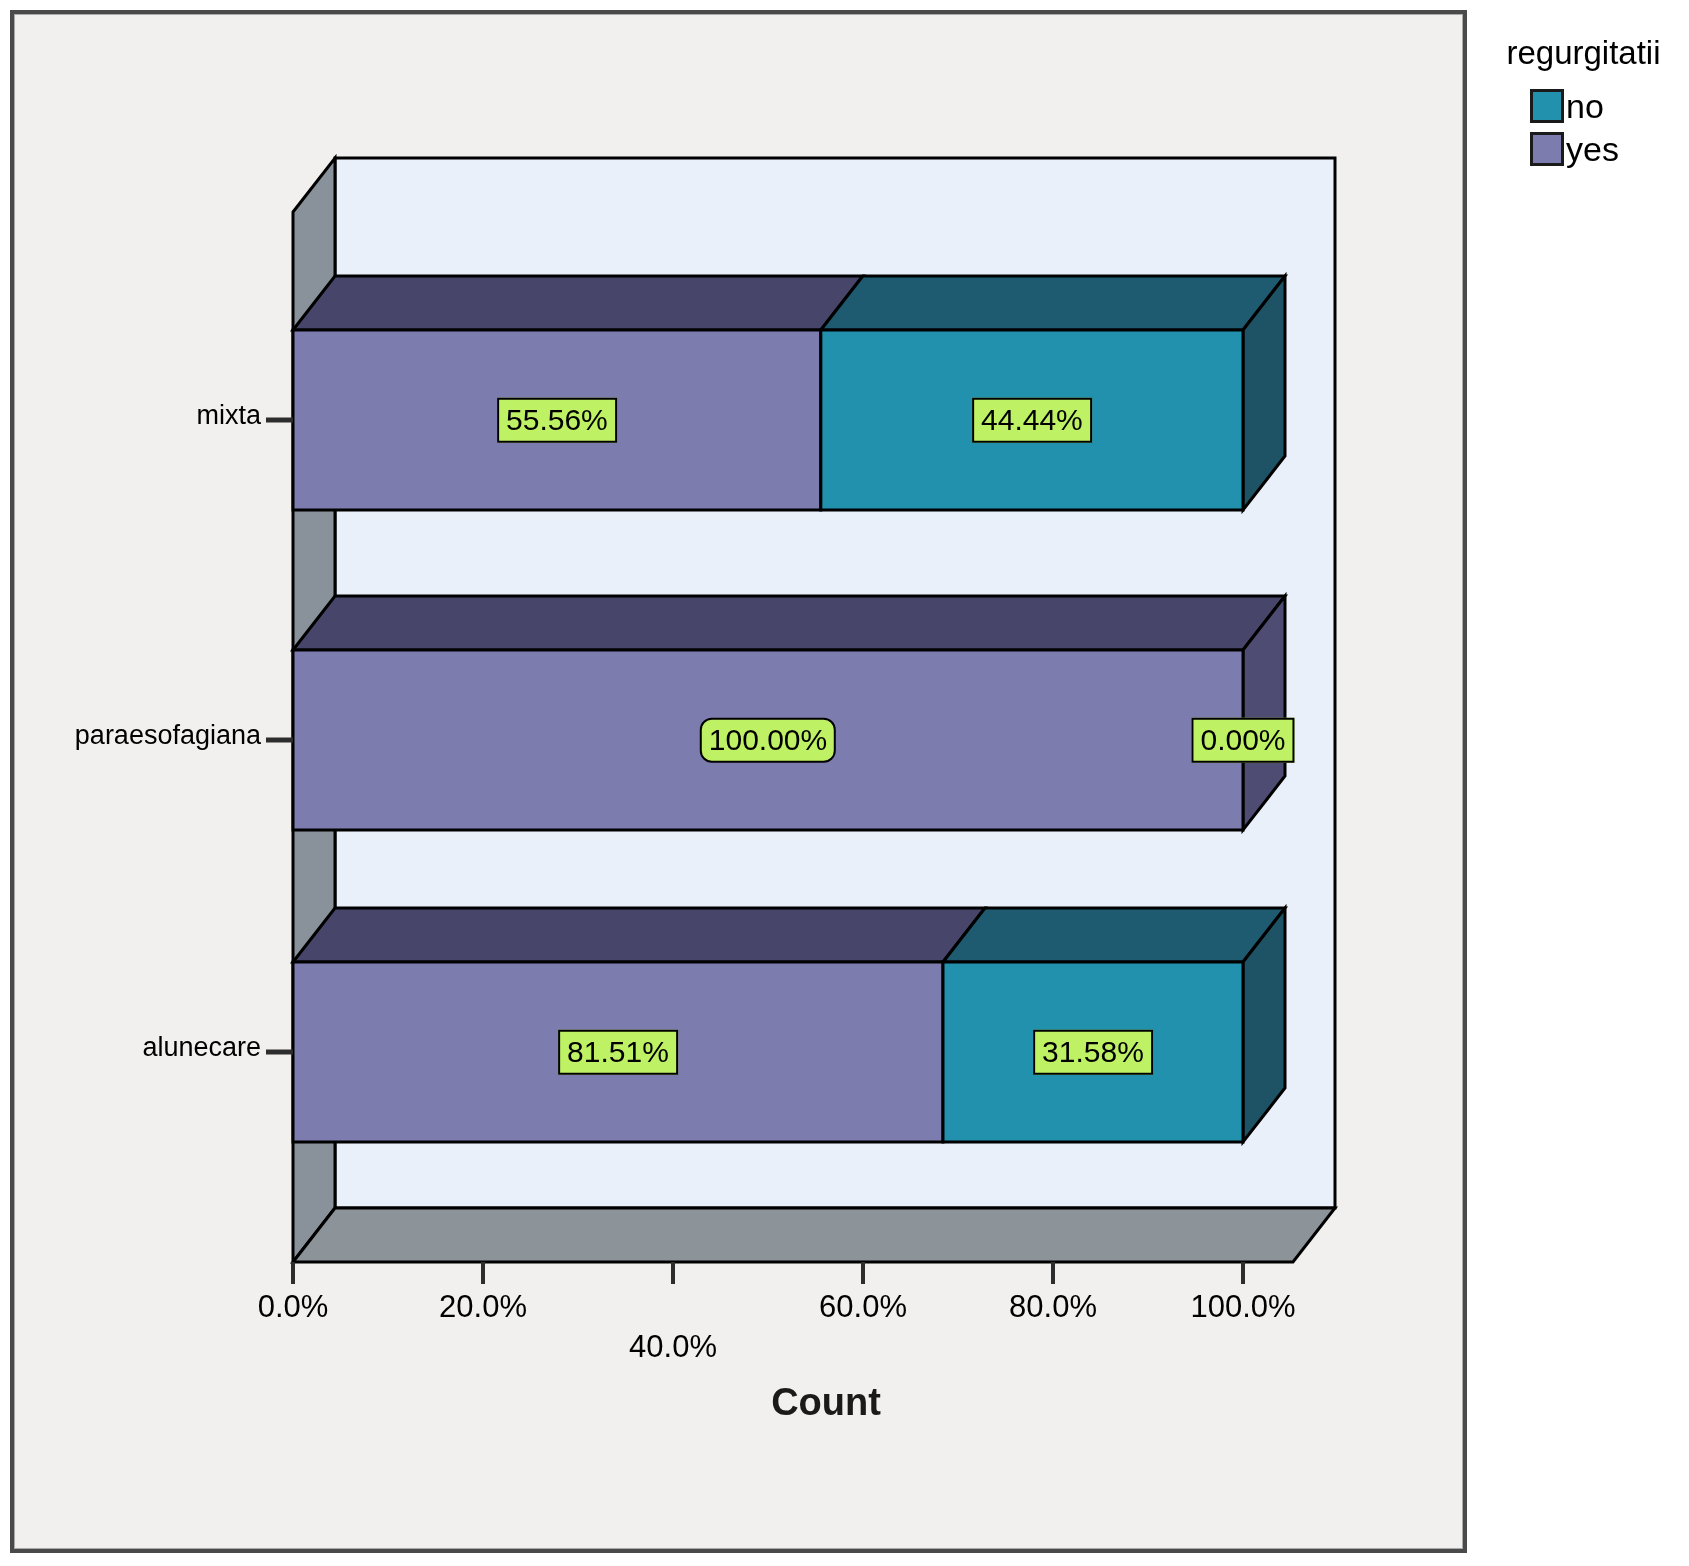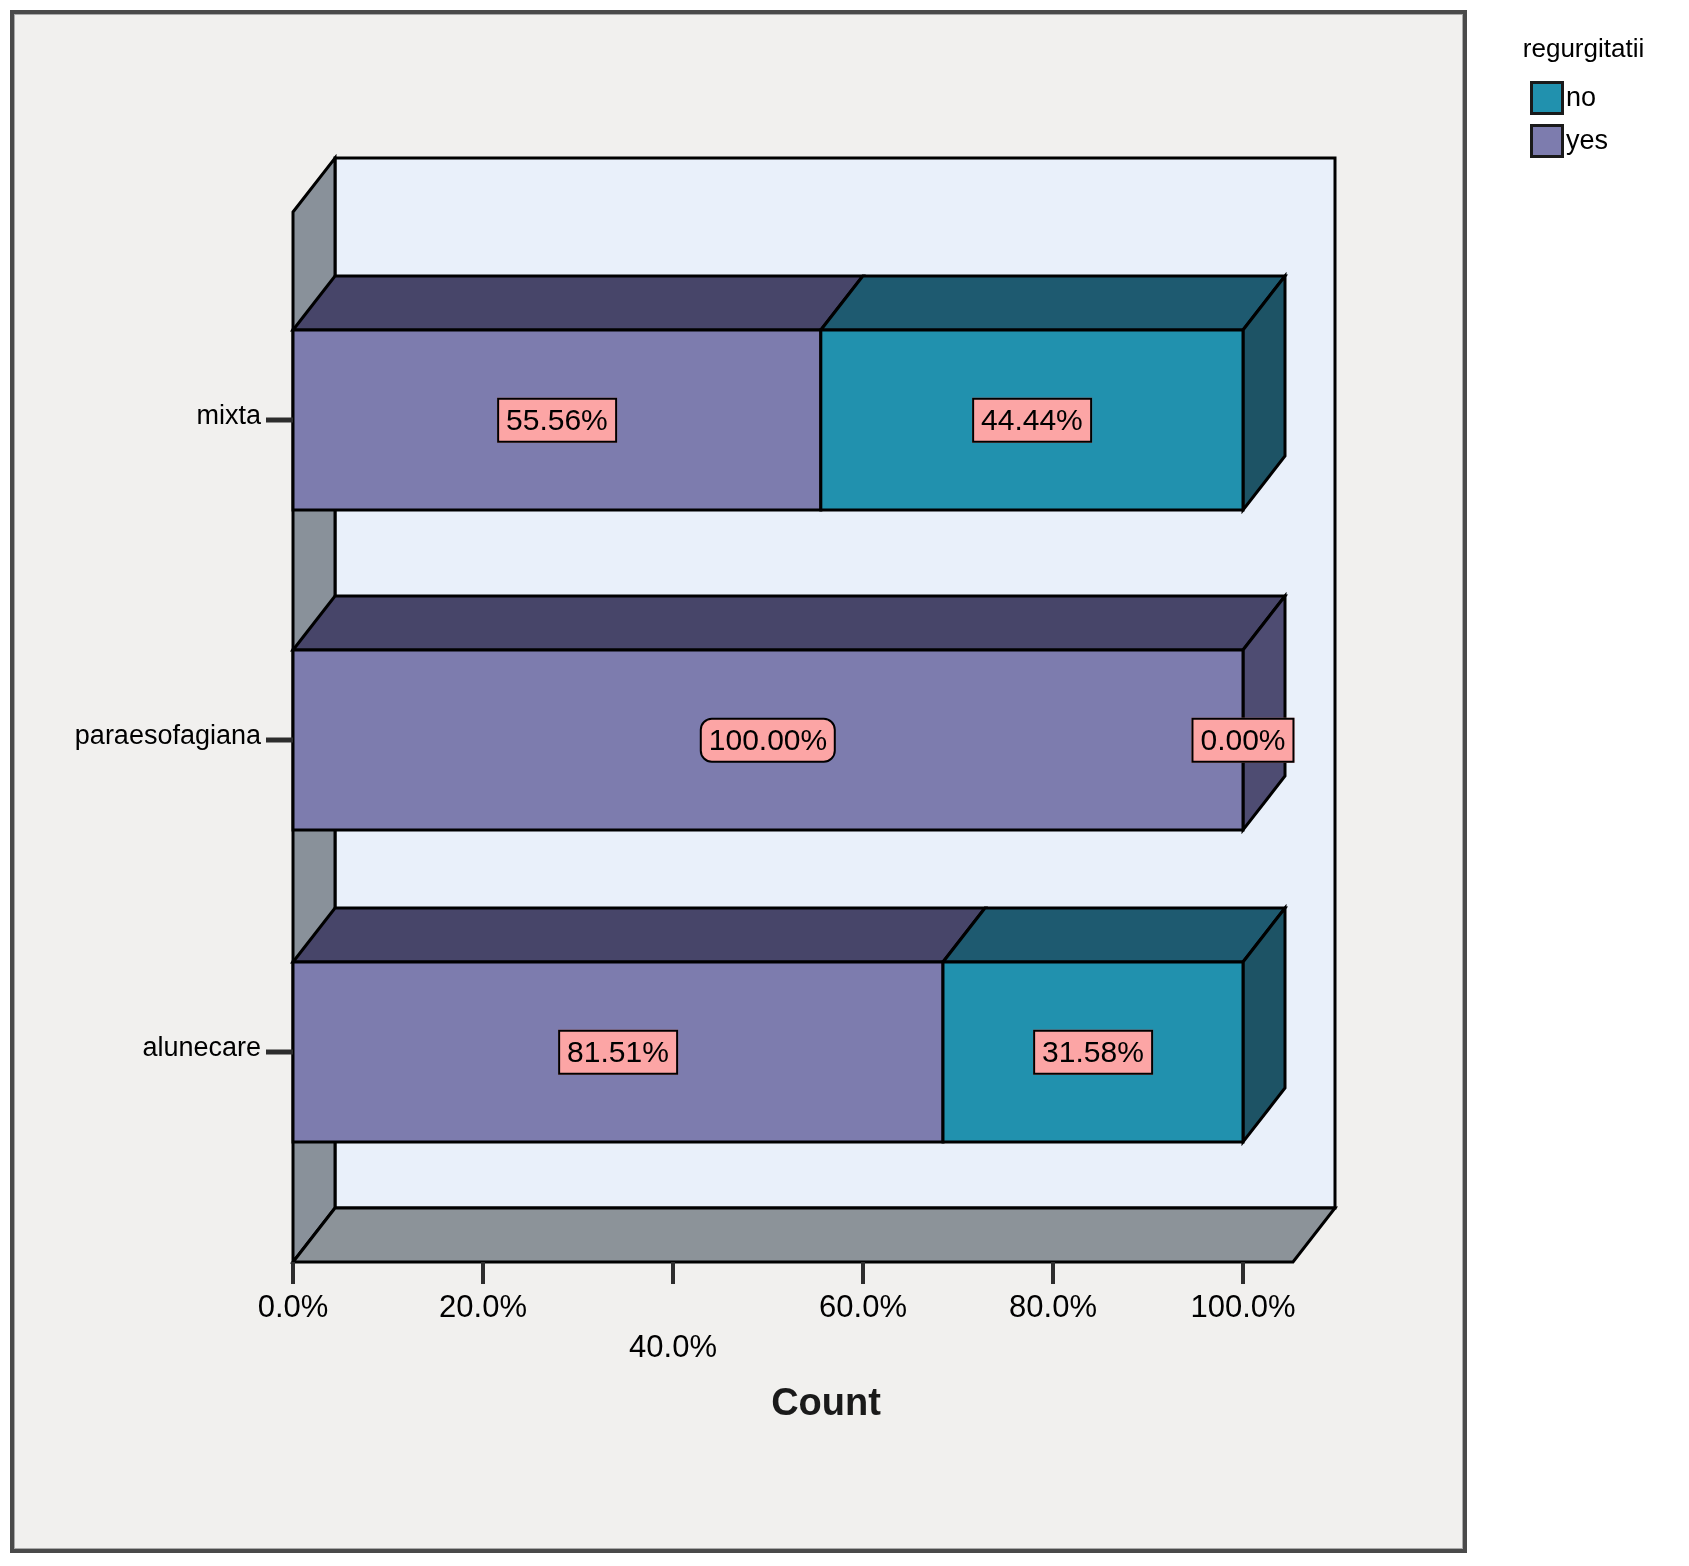--- a/index.html
+++ b/index.html
@@ -16,37 +16,37 @@
   .overlay{position:absolute;left:0;top:0;width:100%;height:100%;pointer-events:none;}
   .xtick-label{
     position:absolute;transform:translateX(-50%);font-size:31px;line-height:1.1;
     white-space:nowrap;color:#000;text-align:right;
   }
   .cat-label{
     position:absolute;width:248px;text-align:right;font-size:27px;line-height:1.1;
     white-space:nowrap;color:#000;
   }
   .data-label{
-    position:absolute;transform:translate(-50%,-50%);background:#fca5a5;
+    position:absolute;transform:translate(-50%,-50%);background:#bef264;
     border:2px solid #000;padding:3px 7px;font-size:30px;line-height:1.15;
     white-space:nowrap;color:#000;
   }
   .axis-title{
     position:absolute;transform:translateX(-50%);font-size:38px;font-weight:bold;
     white-space:nowrap;color:#1a1a1a;
   }
   .legend{position:absolute;left:1478px;top:34px;width:211px;}
-  .legend-title{text-align:center;font-size:26px;line-height:1.15;color:#000;}
+  .legend-title{text-align:center;font-size:33px;line-height:1.15;color:#000;}
   .legend-items{margin-top:18px;padding-left:52px;}
   .legend-row{display:flex;align-items:center;margin-bottom:11px;height:32px;}
   .legend-swatch{
     width:28px;height:28px;box-sizing:content-box;border:3px solid #1a1a1a;
     flex:0 0 auto;
   }
-  .legend-label{font-size:27px;line-height:1;margin-left:2px;color:#000;}
+  .legend-label{font-size:34px;line-height:1;margin-left:2px;color:#000;}
 </style>
 </head>
 <body>
 
 <div class="canvas">
   <div class="frame"></div>
 
   <svg class="plot" id="plot-svg" width="1689" height="1566" viewBox="0 0 1689 1566">
       <polygon points="335,158 1335,158 1335,1208 335,1208" fill="#e9f0fa" stroke="#000000" stroke-width="3" stroke-linejoin="miter"></polygon>
       <polygon points="293,212 335,158 335,1208 293,1262" fill="#89919a" stroke="#000000" stroke-width="3" stroke-linejoin="miter"></polygon>

